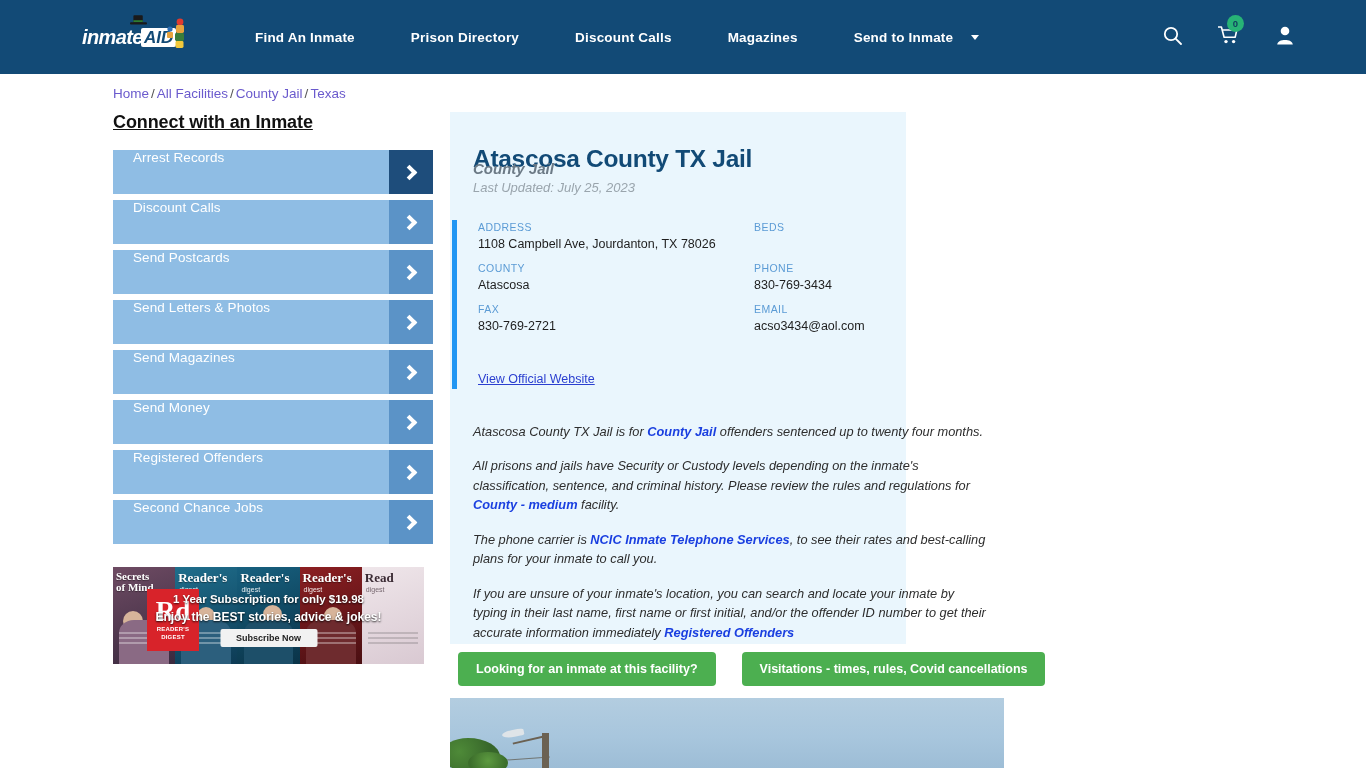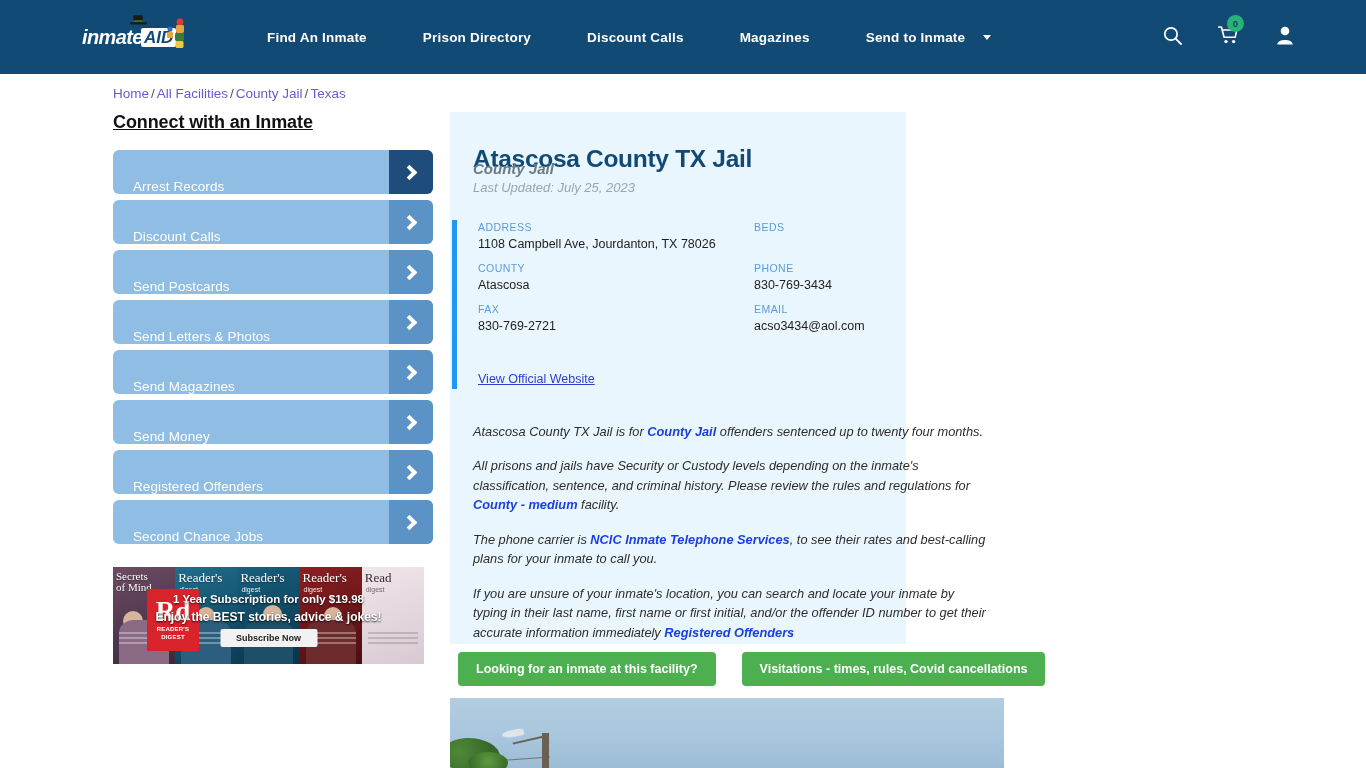--- a/index.html
+++ b/index.html
@@ -37,21 +37,21 @@
     border-radius: 2px; line-height: 1;
   }
   .logo-hat {
     position: absolute; left: 48px; top: -2px;
     width: 17px; height: 13px;
   }
   .logo-figs { position: absolute; left: 80px; top: 1px; }
 
   .main-nav {
     position: absolute; left: 255px; top: 0;
-    height: 74px; display: flex; align-items: center; margin-left: 12px;
+    height: 74px; display: flex; align-items: center;
   }
   .nav-item {
     color: #ffffff; font-size: 13.5px; font-weight: bold;
     letter-spacing: 0.2px;
     margin-right: 56px; cursor: pointer;
     white-space: nowrap;
   }
   .nav-item.has-caret { display: flex; align-items: center; gap: 18px; }
   .caret {
     width: 0; height: 0;
@@ -85,22 +85,22 @@
   
   .sidebar { position: absolute; left: 113px; top: 112px; width: 320px; }
   .sidebar-heading {
     font-size: 18px; font-weight: bold; color: #111;
     text-decoration: underline; margin: 0 0 17px 0;
     letter-spacing: -0.1px;
   }
   .side-btn {
     position: relative;
     height: 44px; margin-bottom: 6px;
-    background: #8fbde4; border-radius: 6px;
-    display: flex; align-items: flex-end;
+    background: #8fbde4; border-radius: 0;
+    display: flex; align-items: flex-start;
     cursor: pointer; overflow: hidden;
   }
   .side-btn-label {
     color: #ffffff; font-size: 13.5px; padding-left: 20px;
     letter-spacing: 0.1px;
   }
   .side-btn-chev {
     position: absolute; right: 0; top: 0;
     width: 44px; height: 44px;
     background: #5b93c7;
@@ -120,21 +120,21 @@
     position: absolute; left: 113px; top: 567px;
     width: 311px; height: 97px;
     overflow: hidden; cursor: pointer;
     background: #2a2a3a;
   }
   .ad-covers { position: absolute; inset: 0; display: flex; }
   .ad-cover { flex: 1; position: relative; overflow: hidden; }
   .ad-cover .rdmast {
     position: absolute; top: 4px; left: 3px; right: 20px;
     color: #fff; font-family: "Liberation Serif", serif;
-    font-size: 13px; font-weight: normal; line-height: 1;
+    font-size: 13px; font-weight: bold; line-height: 1;
     text-shadow: 0 1px 1px rgba(0,0,0,.4);
   }
   .ad-cover .rdsub {
     position: absolute; top: 19px; left: 4px;
     color: #fff; font-size: 7px; opacity: .9;
   }
   .ad-cover .face {
     position: absolute; border-radius: 50%;
     background: #d7b49a;
   }

